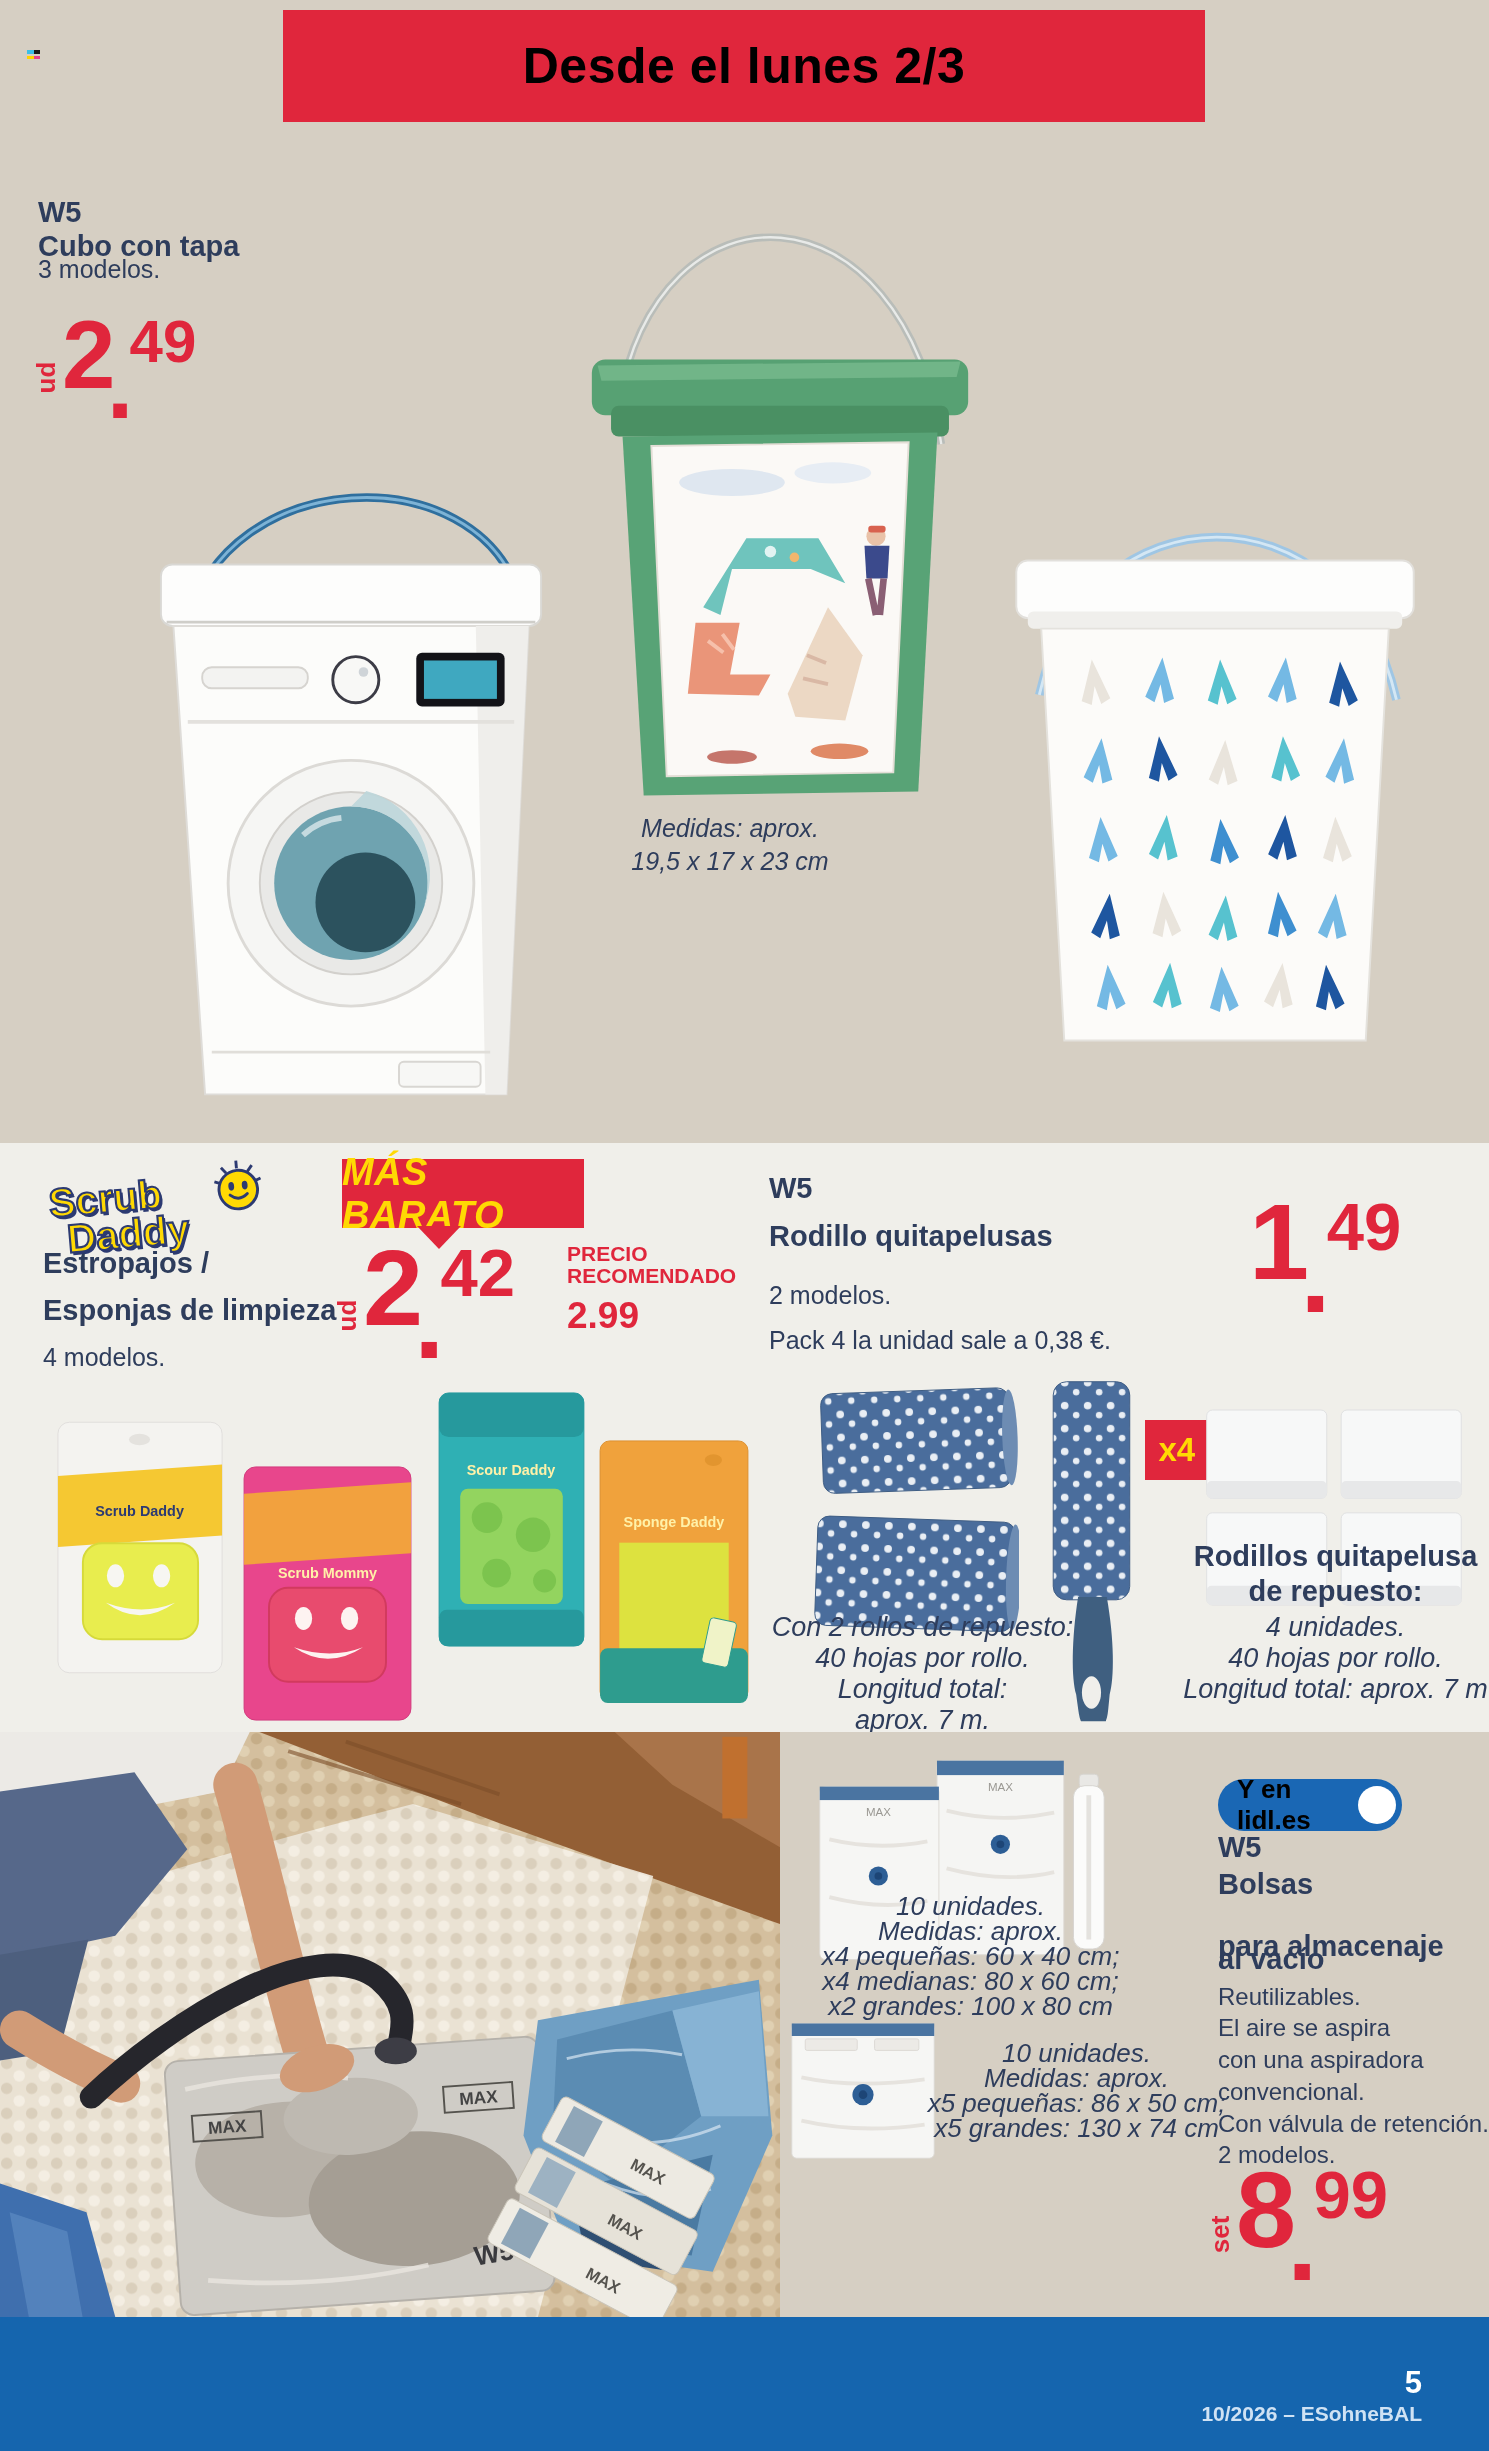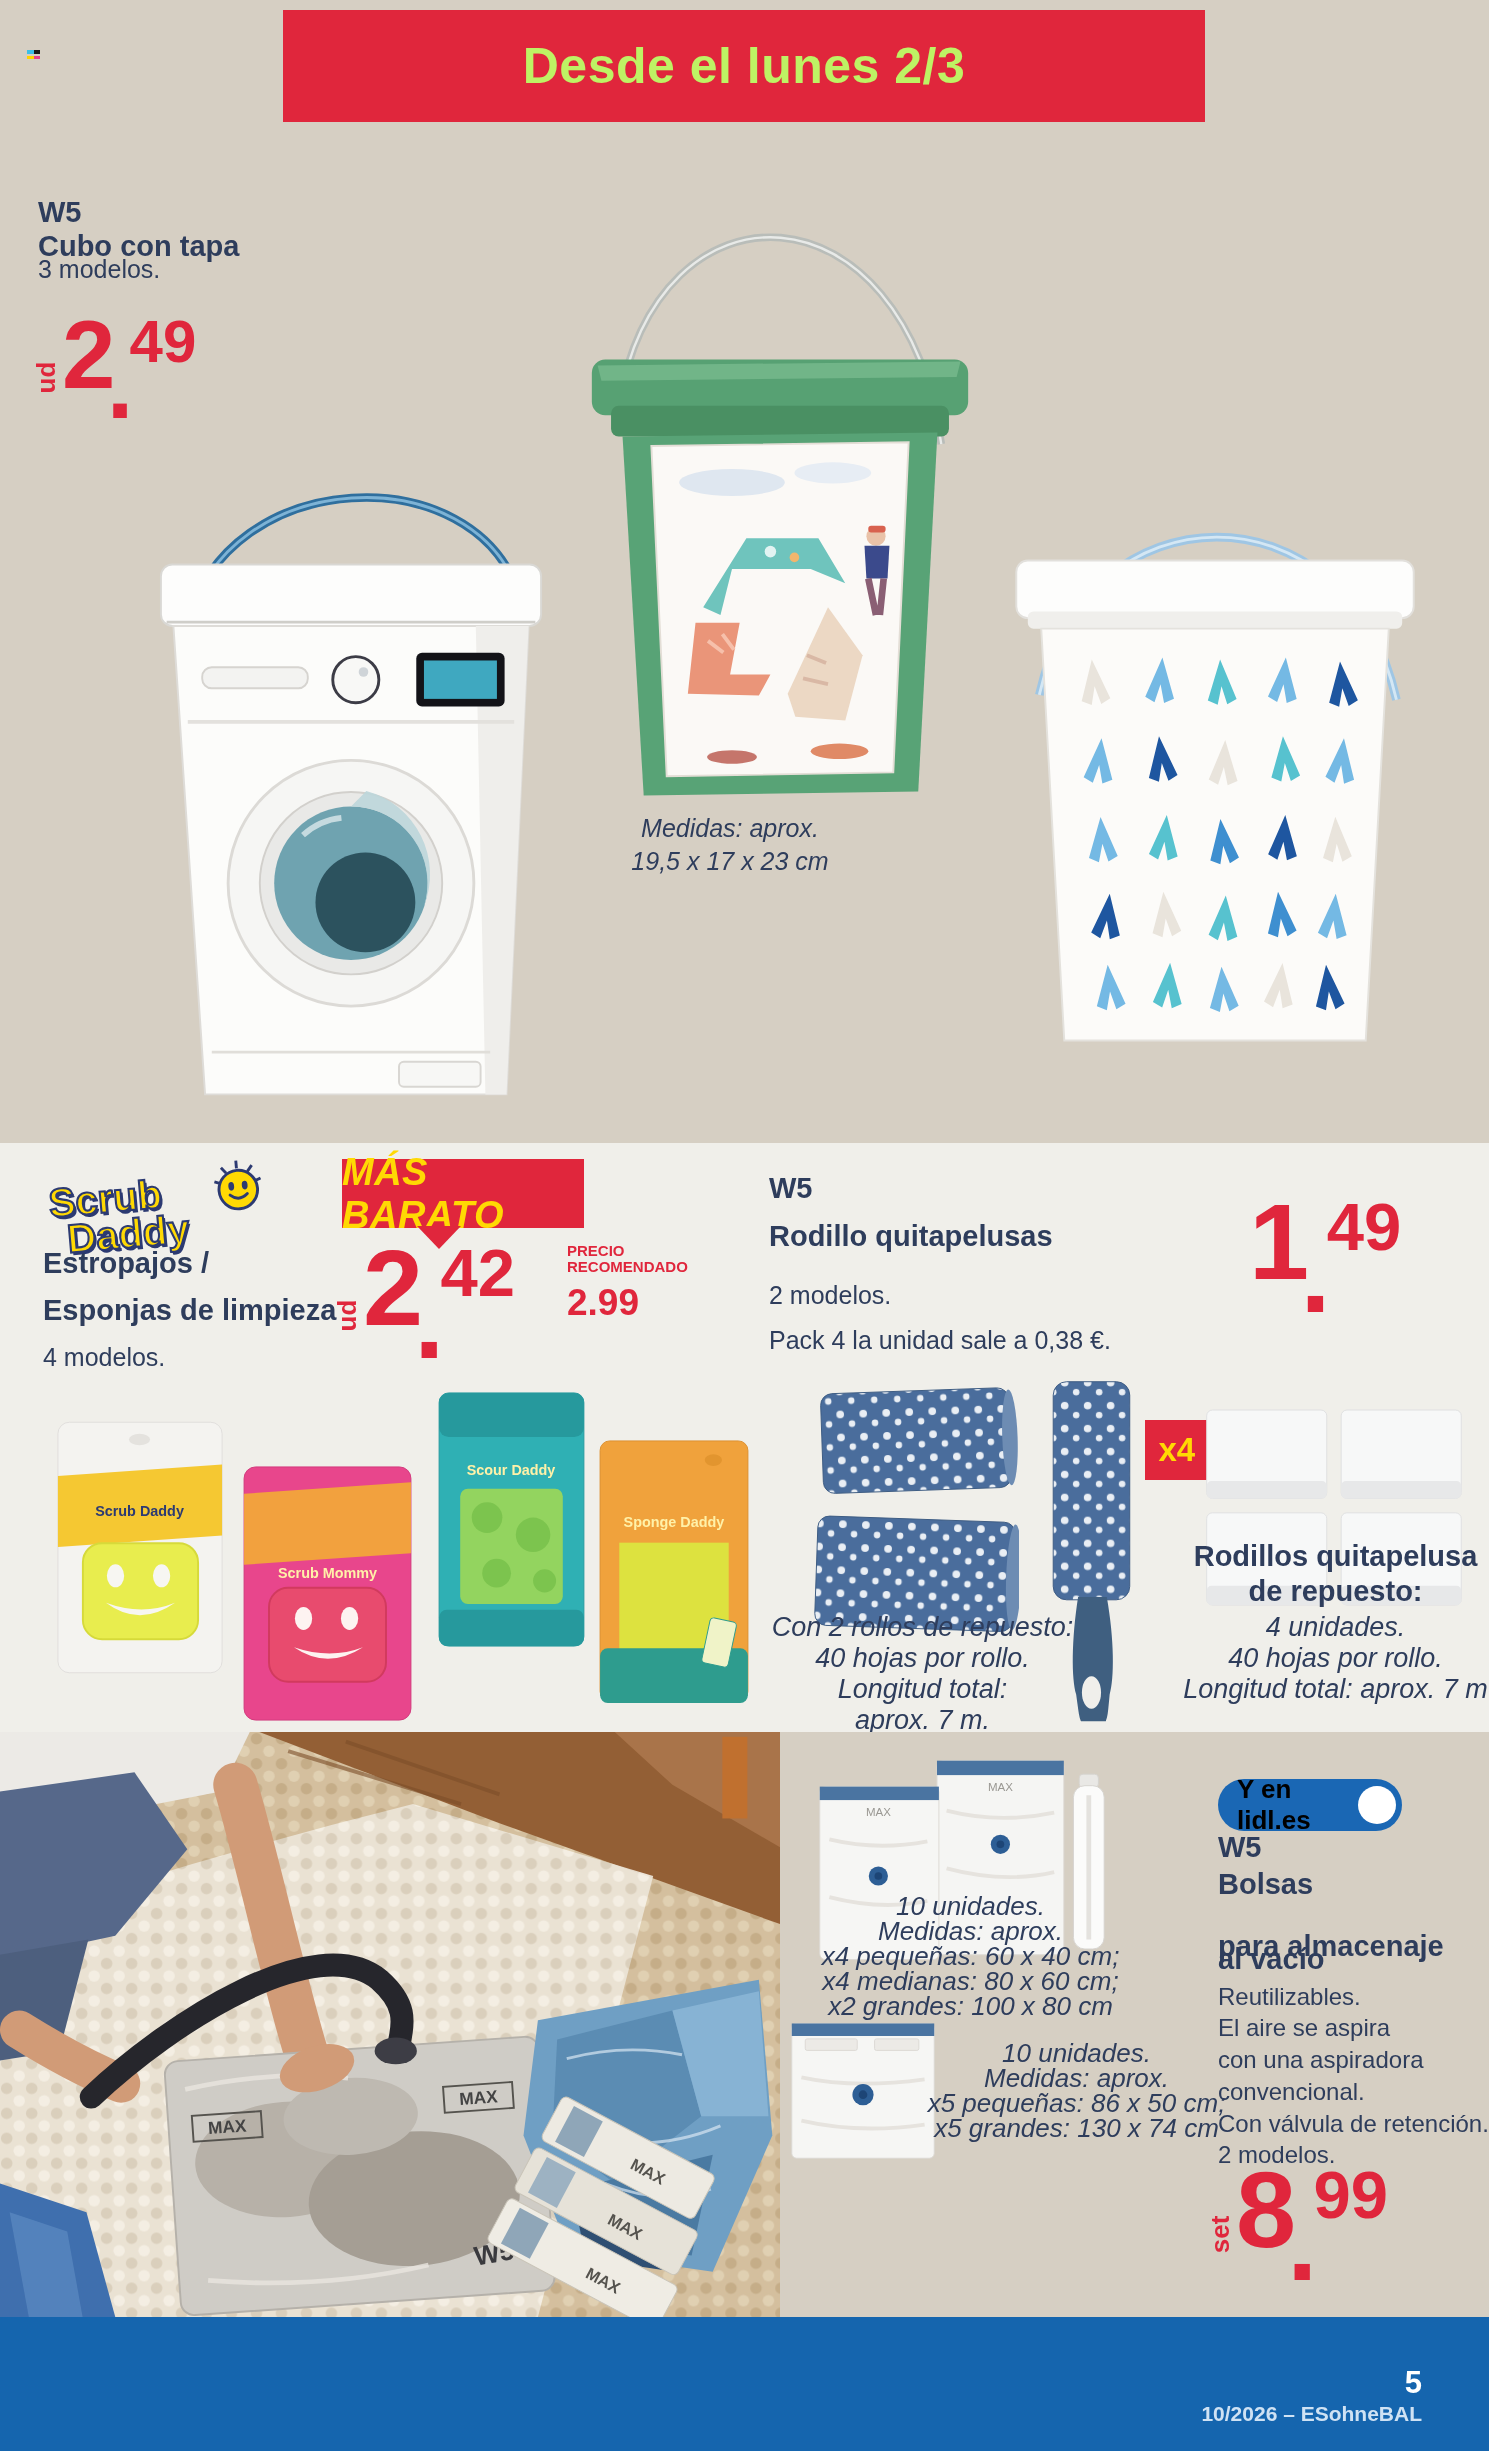--- a/index.html
+++ b/index.html
@@ -23,21 +23,21 @@
   .sec-footer{position:absolute;left:0;top:2317px;width:1489px;height:134px;background:var(--footer-blue);}
 
   
   .regmark{position:absolute;left:27px;top:50px;width:13.4px;height:11.5px;}
   .regmark div{height:3.8px;margin-bottom:1.9px;display:flex;}
   .regmark i{flex:1;display:block;}
 
   
   .banner{position:absolute;left:283px;top:9.6px;width:922px;height:112px;background:var(--red);
           display:flex;align-items:center;justify-content:center;}
-  .banner span{color:#bef264;font-weight:bold;font-size:50px;letter-spacing:0.5px;}
+  .banner span{color:#000000;font-weight:bold;font-size:50px;letter-spacing:0.5px;}
 
   
   .t-brand{position:absolute;color:var(--navy);font-weight:bold;font-size:29px;line-height:1;}
   .t-title{position:absolute;color:var(--navy);font-weight:bold;font-size:29px;line-height:1;}
   .t-reg{position:absolute;color:var(--navy);font-size:25px;line-height:1;}
   .t-italic{position:absolute;color:var(--navy);font-size:25px;font-style:italic;text-align:center;line-height:1.3;}
 
   
   .price{position:absolute;display:flex;align-items:flex-start;color:var(--red);font-weight:bold;}
   .price .unit{writing-mode:vertical-rl;transform:rotate(180deg);font-size:26px;align-self:flex-end;
@@ -50,21 +50,21 @@
 
   
   .badge-mb{position:absolute;left:342px;top:1159px;width:242px;height:69px;background:var(--red);
             display:flex;align-items:center;justify-content:flex-start;}
   .badge-mb span{color:var(--yellow);font-weight:bold;font-size:38px;font-style:italic;letter-spacing:0.5px;}
   .badge-mb::after{content:"";position:absolute;left:75px;bottom:-21px;width:0;height:0;
             border-left:22px solid transparent;border-right:22px solid transparent;border-top:23px solid var(--red);}
 
   
   .rrp{position:absolute;left:567px;top:1243px;color:var(--red);}
-  .rrp .lbl{font-weight:bold;font-size:15px;line-height:1.05;display:block;}
+  .rrp .lbl{font-weight:bold;font-size:21px;line-height:1.05;display:block;}
   .rrp .val{font-weight:bold;font-size:37px;display:block;margin-top:7.7px;}
 
   
   .scrub-logo{position:absolute;left:50px;top:1176px;transform:rotate(-5deg);width:211px;}
   .scrub-logo .w{display:block;font-weight:bold;font-size:40px;color:var(--yellow);
       -webkit-text-stroke:2.1px #2c3a72;text-shadow:1.9px 2.9px 0 #2c3a72;line-height:0.92;}
   .scrub-logo .w2{margin-left:15.4px;}
   .scrub-logo svg{position:absolute;right:-5.8px;top:-9.6px;}
 
   

